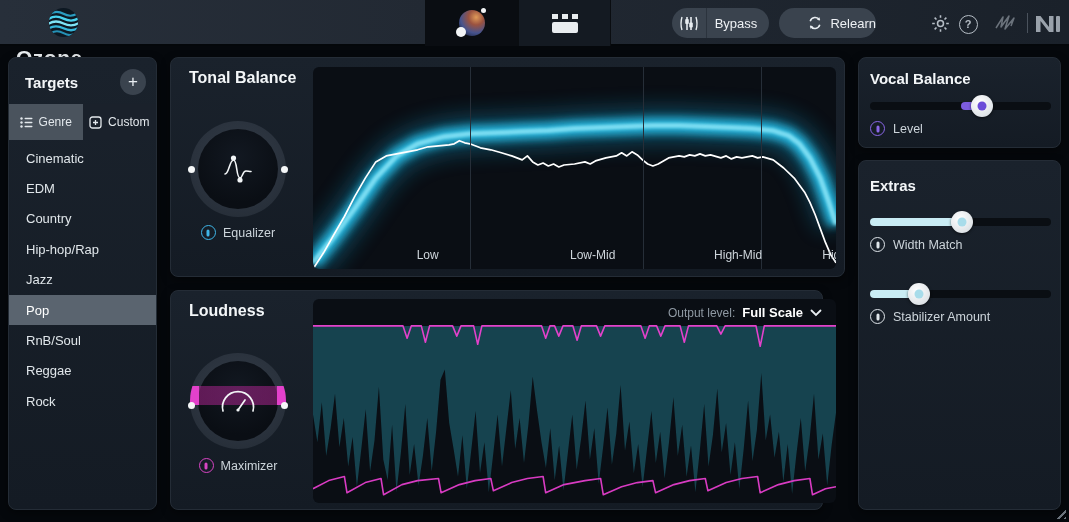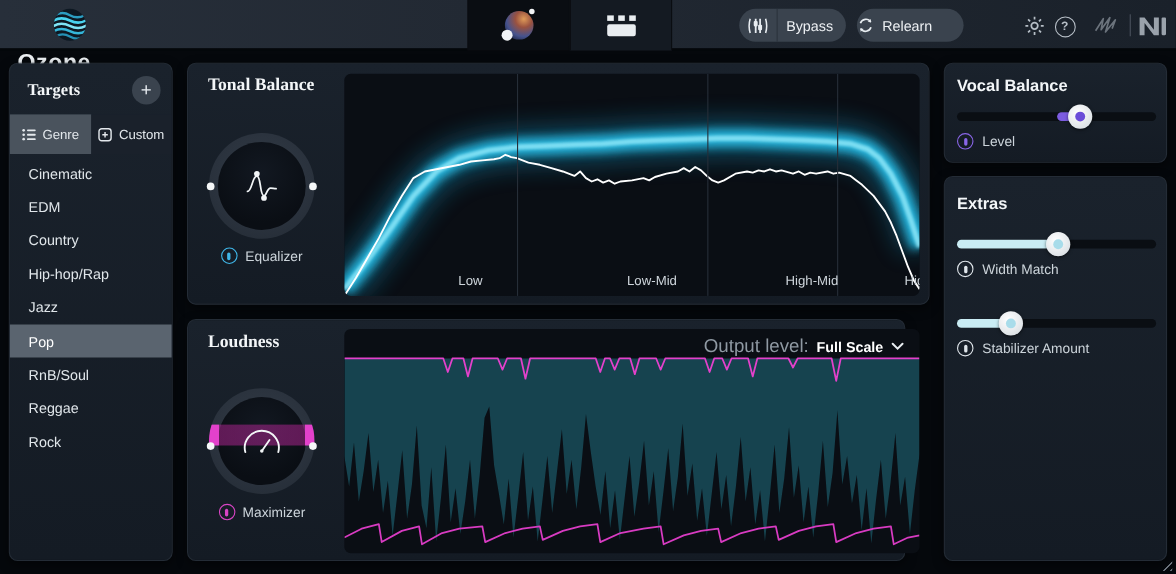--- a/index.html
+++ b/index.html
@@ -29,29 +29,29 @@
   .gridicon .sq1{ left:0; top:0; width:6px; height:5px; }
   .gridicon .sq2{ left:10px; top:0; width:6px; height:5px; }
   .gridicon .sq3{ left:20px; top:0; width:6px; height:5px; }
   .gridicon .base{ left:0; top:8px; width:26px; height:11px; border-radius:2px; }
   .pill { position:absolute; top:8px; height:30px; border-radius:15px; background:#3a434e;
     display:flex; align-items:center; color:#eef1f4; font-size:13px; cursor:pointer; }
   .pill-bypass { left:672px; width:97px; }
   .pill-bypass .icon-seg { width:35px; height:30px; display:flex; align-items:center; justify-content:center;
     border-right:1px solid #2b333d; }
   .pill-bypass .lbl { flex:1; text-align:center; padding-right:4px; }
-  .pill-relearn { left:779px; width:97px; justify-content:flex-start; gap:7px; }
+  .pill-relearn { left:779px; width:97px; justify-content:flex-end; gap:7px; }
   .tb-icon { width:22px; height:22px; display:flex; align-items:center; justify-content:center; cursor:pointer; }
   .help-circle { width:19px; height:19px; border:1.5px solid #b6bec6; border-radius:50%;
     display:flex; align-items:center; justify-content:center; font-size:11px; color:#b6bec6; font-weight:bold; }
   .tb-sep { position:absolute; left:1027px; top:13px; width:1px; height:20px; background:#4a525c; }
   
   .panel { position:absolute; background:linear-gradient(180deg,#1a222c 0%,#141b24 100%);
     border:1px solid #242c36; border-radius:8px; box-shadow:0 3px 10px rgba(0,0,0,.45); }
-  .p-title { font-size:16px; font-weight:bold; color:#f3f6f8;font-family:Liberation Serif, serif; }
+  .p-title { font-size:16px; font-weight:bold; color:#f3f6f8; }
   
   .sidebar { left:8px; top:57px; width:149px; height:453px; }
   .sb-head { display:flex; align-items:center; justify-content:space-between; padding:11px 10px 9px 16px; }
   .sb-head .p-title { font-size:15px; }
   .plus-btn { width:26px; height:26px; border-radius:50%; background:#3a434e; color:#e8edf1;
     display:flex; align-items:center; justify-content:center; font-size:17px; cursor:pointer; line-height:0; }
   .sb-tabs { display:flex; height:36px; }
   .sb-tab { flex:1; display:flex; align-items:center; justify-content:center; gap:6px;
     font-size:12px; color:#e3e8ec; background:#1a212b; cursor:pointer; }
   .sb-tab.sel { background:#4a535d; }
@@ -77,21 +77,21 @@
   .pwr { width:15px; height:15px; border-radius:50%; border:1.5px solid; position:relative; cursor:pointer; flex:0 0 auto; }
   .pwr i { position:absolute; left:50%; top:50%; transform:translate(-50%,-50%); width:3px; height:7px; border-radius:2px; }
   .display { position:absolute; background:#0a0e14; border-radius:6px; overflow:hidden; }
   .tonal .display { left:142px; top:9px; width:523px; height:202px; }
   .loud  .display { left:142px; top:8px;  width:523px; height:204px; }
   .display svg.fill { position:absolute; left:0; top:0; width:100%; height:100%; }
   .band-divider { position:absolute; top:0; bottom:0; width:1px; background:#262e38; }
   .band-label { position:absolute; bottom:7px; transform:translateX(-50%);
     font-size:12px; color:#ced5db;margin-left:36px; }
   .out-row { position:absolute; right:14px; top:6px; display:flex; align-items:center; gap:7px; z-index:2; cursor:pointer; }
-  .out-lbl { font-size:17px; color:#8f99a3; }
+  .out-lbl { font-size:12px; color:#8f99a3; }
   .out-val { font-size:13px; color:#ffffff; font-weight:bold; }
   
   .vocal { left:858px; top:57px; width:203px; height:91px; }
   .extras { left:858px; top:160px; width:203px; height:350px; }
   .rp-title { position:absolute; left:11px; font-size:15px; font-weight:bold; color:#f3f6f8; }
   .slider { position:absolute; left:11px; width:181px; height:22px; cursor:pointer; }
   .slider .track { position:absolute; left:0; top:7px; width:100%; height:8px; border-radius:4px; background:#0a0e13; }
   .slider .fill { position:absolute; top:7px; height:8px; border-radius:4px; }
   .slider .handle { position:absolute; top:0; width:22px; height:22px; border-radius:50%;
     background:radial-gradient(circle at 40% 35%, #ffffff, #dde2e6 75%); transform:translateX(-50%);

